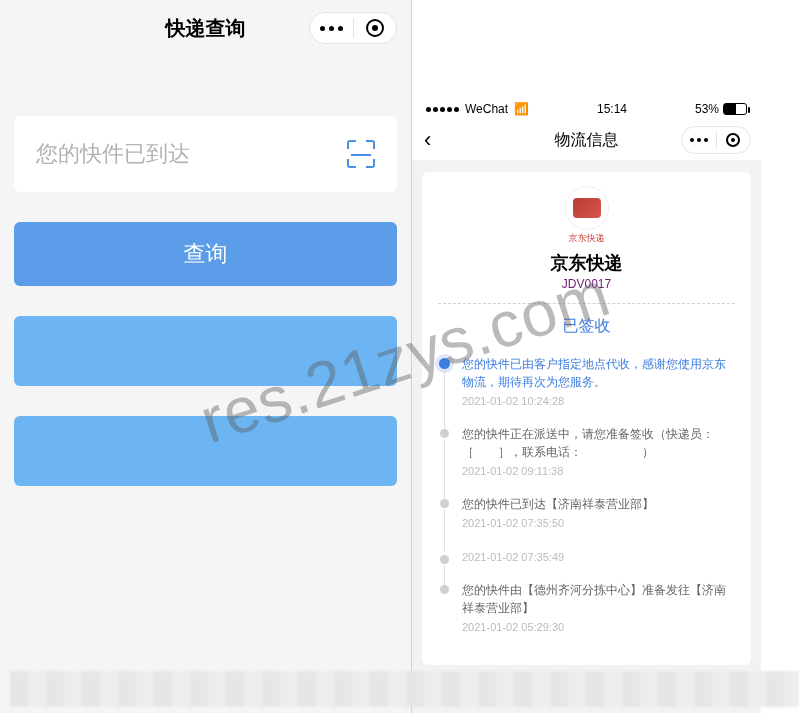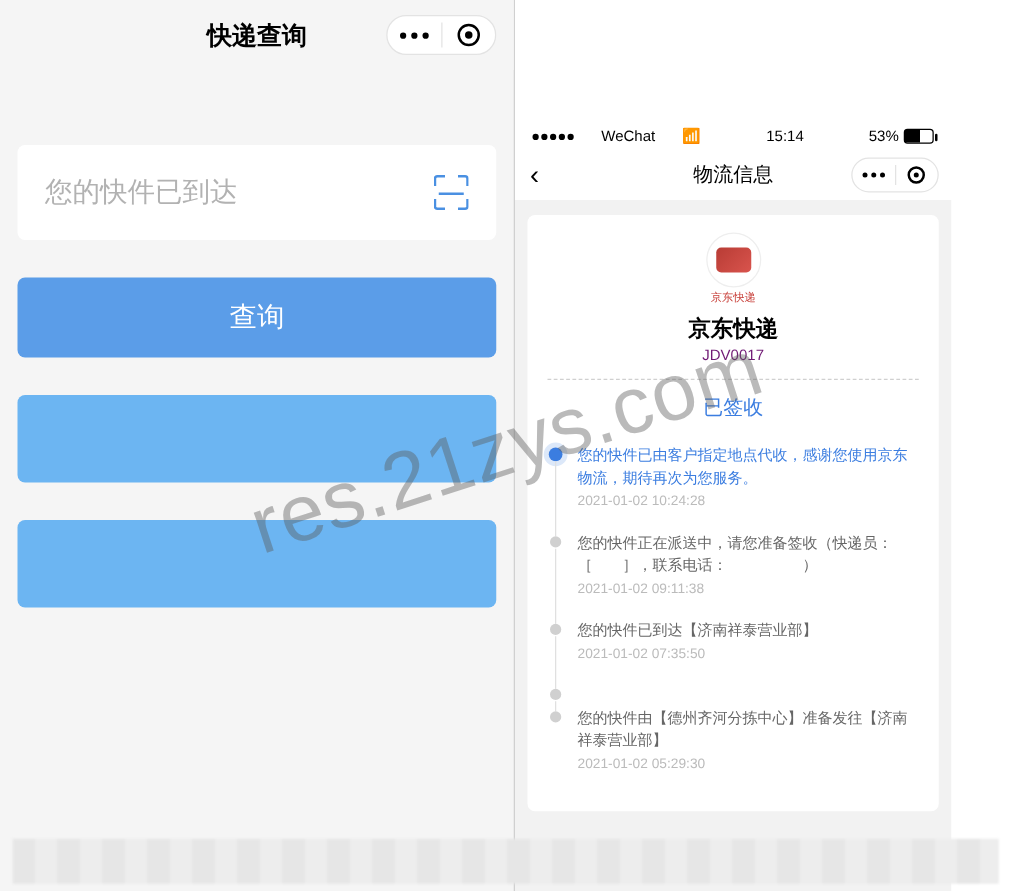--- a/index.html
+++ b/index.html
@@ -116,21 +116,21 @@
 .right-spacer { height: 98px; }
 .statusbar {
   height: 22px;
   display: flex;
   align-items: center;
   justify-content: space-between;
   padding: 0 14px;
   font-size: 12px;
   color: #000;
 }
-.statusbar .left { display:flex; align-items:center; gap:22px; }
+.statusbar .left { display:flex; align-items:center; gap:6px; }
 .signal { display:flex; gap:2px; }
 .signal span { width:5px; height:5px; border-radius:50%; background:#000; }
 .battery {
   width: 24px; height: 12px; border:1.5px solid #000; border-radius:3px; position:relative;
 }
 .battery::after { content:""; position:absolute; right:-4px; top:3px; width:2px; height:6px; background:#000; border-radius:1px;}
 .battery .fill { width:55%; height:100%; background:#000; }
 .right-header {
   height: 40px;
   display: flex;
@@ -308,20 +308,21 @@
           </div>
           <div class="tl-item">
             <div class="tl-dot"></div>
             <div class="tl-line"></div>
             <div class="tl-text">您的快件已到达【济南祥泰营业部】</div>
             <div class="tl-time">2021-01-02 07:35:50</div>
           </div>
           <div class="tl-item">
             <div class="tl-dot"></div>
             <div class="tl-line"></div>
+            <div class="tl-time">2021-01-02 07:35:49</div>
           </div>
           <div class="tl-item">
             <div class="tl-dot"></div>
             <div class="tl-text">您的快件由【德州齐河分拣中心】准备发往【济南祥泰营业部】</div>
             <div class="tl-time">2021-01-02 05:29:30</div>
           </div>
         </div>
     </div>
     <div class="wm-bar"></div>
   </div>

